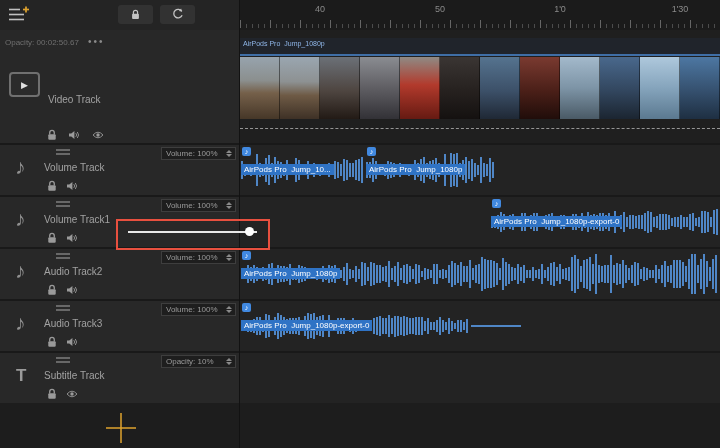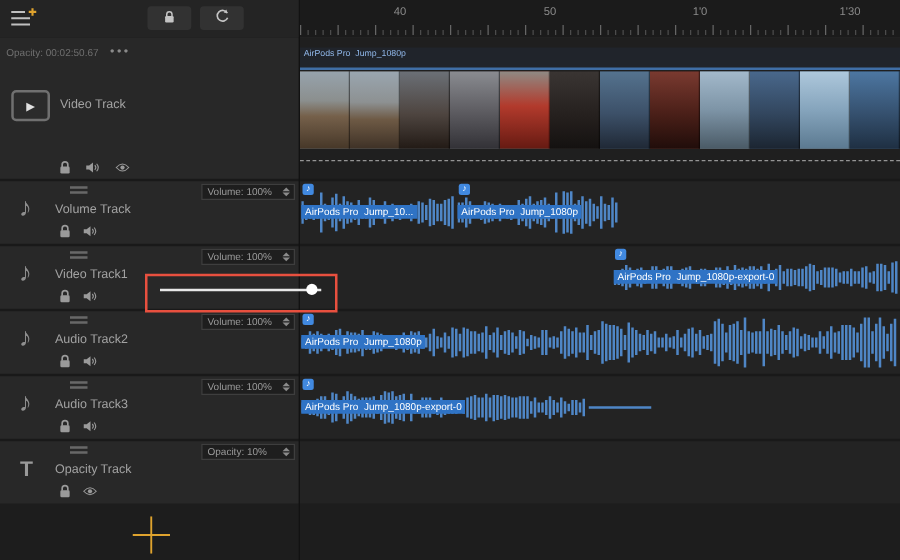--- a/index.html
+++ b/index.html
@@ -202,21 +202,21 @@
         <i style="left: 474px;"></i>
       </div>
   </div>
 
   <div class="hdr-row" style="top:30px;height:113px">
     <div class="duration">Opacity:  00:02:50.67</div>
     <div class="dots">•••</div>
     <div class="video-icon">
         <span>▶</span>
       </div>
-    <div class="track-name" style="left:48px;top:48px">Video Track</div>
+    <div class="track-name" style="left:48px;top:64px">Video Track</div>
     <div class="ctrl" style="left:46px;top:97px"><svg viewBox="0 0 10 10">
           <path d="M3.1 4.6V3.1a1.9 1.9 0 0 1 3.8 0v1.5" fill="none" stroke="currentColor" stroke-width="1.1"></path>
           <rect x="1.9" y="4.4" width="6.2" height="4.6" rx="0.9" fill="currentColor"></rect>
         </svg></div>
     <div class="ctrl" style="left:68px;top:97px"><svg viewBox="0 0 12 10">
           <path d="M1 3.4h2.3L6.4 1v8L3.3 6.6H1z" fill="currentColor"></path>
           <path d="M7.8 3.2a2.6 2.6 0 0 1 0 3.6M9.3 2a4.6 4.6 0 0 1 0 6" fill="none" stroke="currentColor" stroke-width="0.9"></path>
         </svg></div>
     <div class="ctrl" style="left:92px;top:97px"><svg viewBox="0 0 12 8">
           <path d="M1 4Q6-1.6 11 4 6 9.6 1 4Z" fill="none" stroke="currentColor" stroke-width="0.9"></path>
@@ -254,21 +254,21 @@
         <div></div>
       </div>
     <div class="level-box">
       <span class="lbl">Volume: 100%</span>
       <span class="spin">
           <span class="up"></span>
           <span class="dn"></span>
         </span>
     </div>
     <div class="note-icon">♪</div>
-    <div class="track-name" style="left:44px;top:17px">Video Track1</div>
+    <div class="track-name" style="left:44px;top:17px">Volume Track1</div>
     <div class="ctrl" style="left:46px;top:33px"><svg viewBox="0 0 10 10">
           <path d="M3.1 4.6V3.1a1.9 1.9 0 0 1 3.8 0v1.5" fill="none" stroke="currentColor" stroke-width="1.1"></path>
           <rect x="1.9" y="4.4" width="6.2" height="4.6" rx="0.9" fill="currentColor"></rect>
         </svg></div>
     <div class="ctrl" style="left:66px;top:33px"><svg viewBox="0 0 12 10">
           <path d="M1 3.4h2.3L6.4 1v8L3.3 6.6H1z" fill="currentColor"></path>
           <path d="M7.8 3.2a2.6 2.6 0 0 1 0 3.6M9.3 2a4.6 4.6 0 0 1 0 6" fill="none" stroke="currentColor" stroke-width="0.9"></path>
         </svg></div>
   </div>
 
@@ -326,21 +326,21 @@
         <div></div>
       </div>
     <div class="level-box">
       <span class="lbl">Opacity: 10%</span>
       <span class="spin">
           <span class="up"></span>
           <span class="dn"></span>
         </span>
     </div>
     <div class="sub-icon">T</div>
-    <div class="track-name" style="left:44px;top:17px">Opacity Track</div>
+    <div class="track-name" style="left:44px;top:17px">Subtitle Track</div>
     <div class="ctrl" style="left:46px;top:33px"><svg viewBox="0 0 10 10">
           <path d="M3.1 4.6V3.1a1.9 1.9 0 0 1 3.8 0v1.5" fill="none" stroke="currentColor" stroke-width="1.1"></path>
           <rect x="1.9" y="4.4" width="6.2" height="4.6" rx="0.9" fill="currentColor"></rect>
         </svg></div>
     <div class="ctrl" style="left:66px;top:33px"><svg viewBox="0 0 12 8">
           <path d="M1 4Q6-1.6 11 4 6 9.6 1 4Z" fill="none" stroke="currentColor" stroke-width="0.9"></path>
           <circle cx="6" cy="4" r="1.7" fill="currentColor"></circle>
         </svg></div>
   </div>
 

